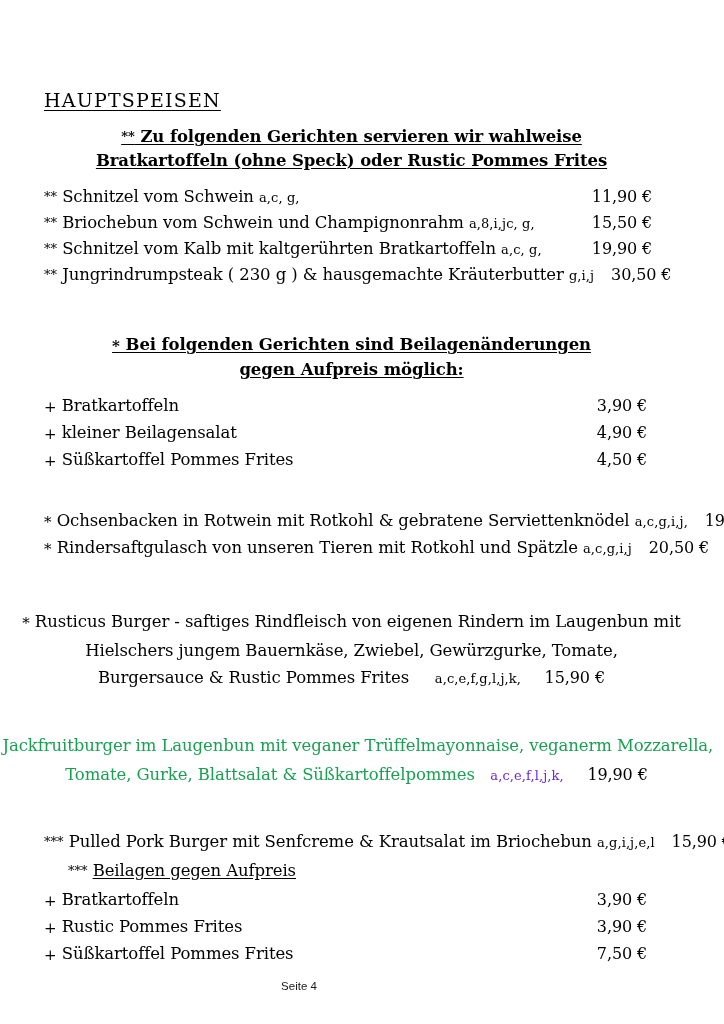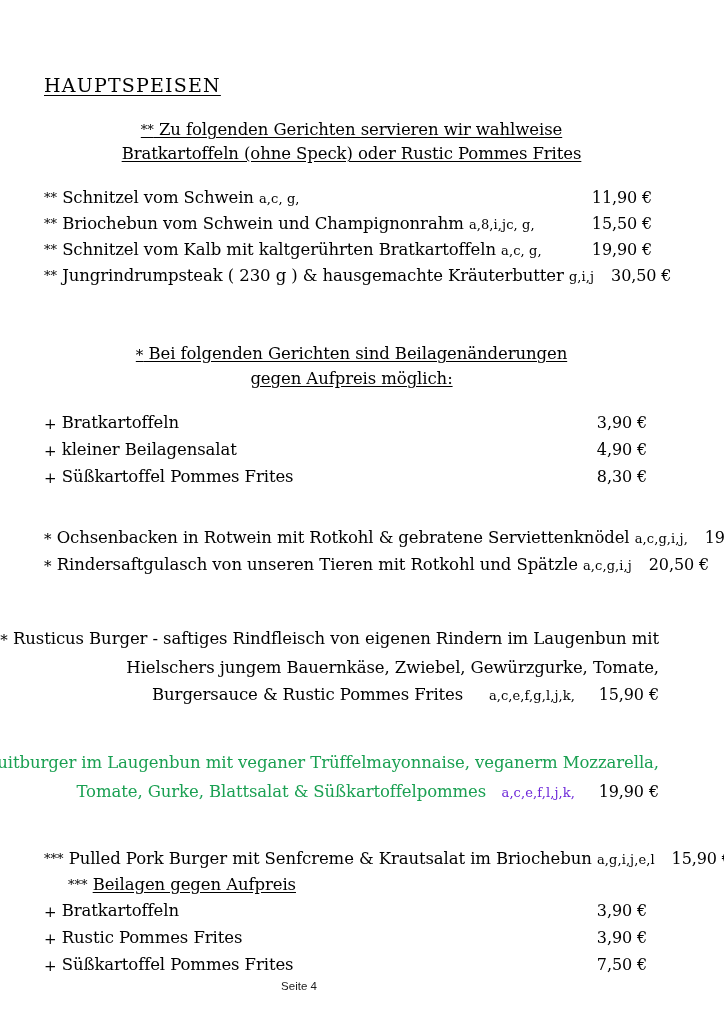--- a/index.html
+++ b/index.html
@@ -27,39 +27,40 @@
   
   .menu-font {
     font-family: "DejaVu Serif", "Liberation Serif", serif;
     font-weight: 400;
     letter-spacing: -0.1px;
   }
 
   .content {
     position: absolute;
     left: 44px;
-    top: 73px;
+    top: 88px;
     width: 615px;
   }
 
   
   .section-title {
     font-size: 19px;
     line-height: 24px;
     letter-spacing: 1.2px;
     text-decoration: underline;
     text-underline-offset: 3px;
     margin: 0 0 14px 0;
     display: inline-block;
   }
 
   
   .note-block {
     text-align: center;
-    margin: 8px;
+    margin: 0;
+    font-weight: bold;
   }
   .note-line {
     display: inline-block;
     font-size: 16.5px;
     line-height: 22px;
     text-decoration: underline;
     text-underline-offset: 2px;
     white-space: nowrap;
   }
   .note-block .note-row {
@@ -98,41 +99,41 @@
     font-size: 13px;
     color: #000000;
     letter-spacing: 0.1px;
   }
 
   
   .block-item { line-height: 27px; }
   .block-item .bline {
     display: flex;
     align-items: baseline;
-    justify-content: flex-end;
+    justify-content: center;
     font-size: 16.5px;
     white-space: nowrap;
   }
   .block-item .bline .txt { flex: 0 1 auto; }
   .block-item .bline .price {
     font-size: 16px;
     flex: 0 0 auto;
     text-align: right;
     min-width: 74px;
     padding-left: 10px;
   }
 
   .green, .green .alg-g { color: #1aa052; }
   .green .alg { color: #6d28d9; }
 
   .indent-1 { padding-left: 10px; }
 
   .sub-head {
     font-size: 16.5px;
-    line-height: 26px;
+    line-height: 32px;
     padding-left: 24px;
   }
   .sub-head .u {
     text-decoration: underline;
     text-underline-offset: 2px;
   }
 
   .sp-12 { height: 12px; }
   .sp-34 { height: 34px; }
   .sp-40 { height: 40px; }
@@ -210,21 +211,21 @@
       <div class="row">
         <span class="left"><span class="marker m1">+</span> <span>Bratkartoffeln</span></span>
         <span class="price">3,90 €</span>
       </div>
       <div class="row">
         <span class="left"><span class="marker m1">+</span> <span>kleiner Beilagensalat</span></span>
         <span class="price">4,90 €</span>
       </div>
       <div class="row">
         <span class="left"><span class="marker m1">+</span> <span>Süßkartoffel Pommes Frites</span></span>
-        <span class="price">8,30 €</span>
+        <span class="price">4,50 €</span>
       </div>
     </div>
 
     <div class="sp-34"></div>
 
     
     <div class="rows">
       <div class="row">
         <span class="left"><span class="marker m1">*</span> <span>Ochsenbacken in Rotwein mit Rotkohl &amp; gebratene Serviettenknödel</span> <span class="alg">a,c,g,i,j,</span></span>
         <span class="price">19,50 €</span>

